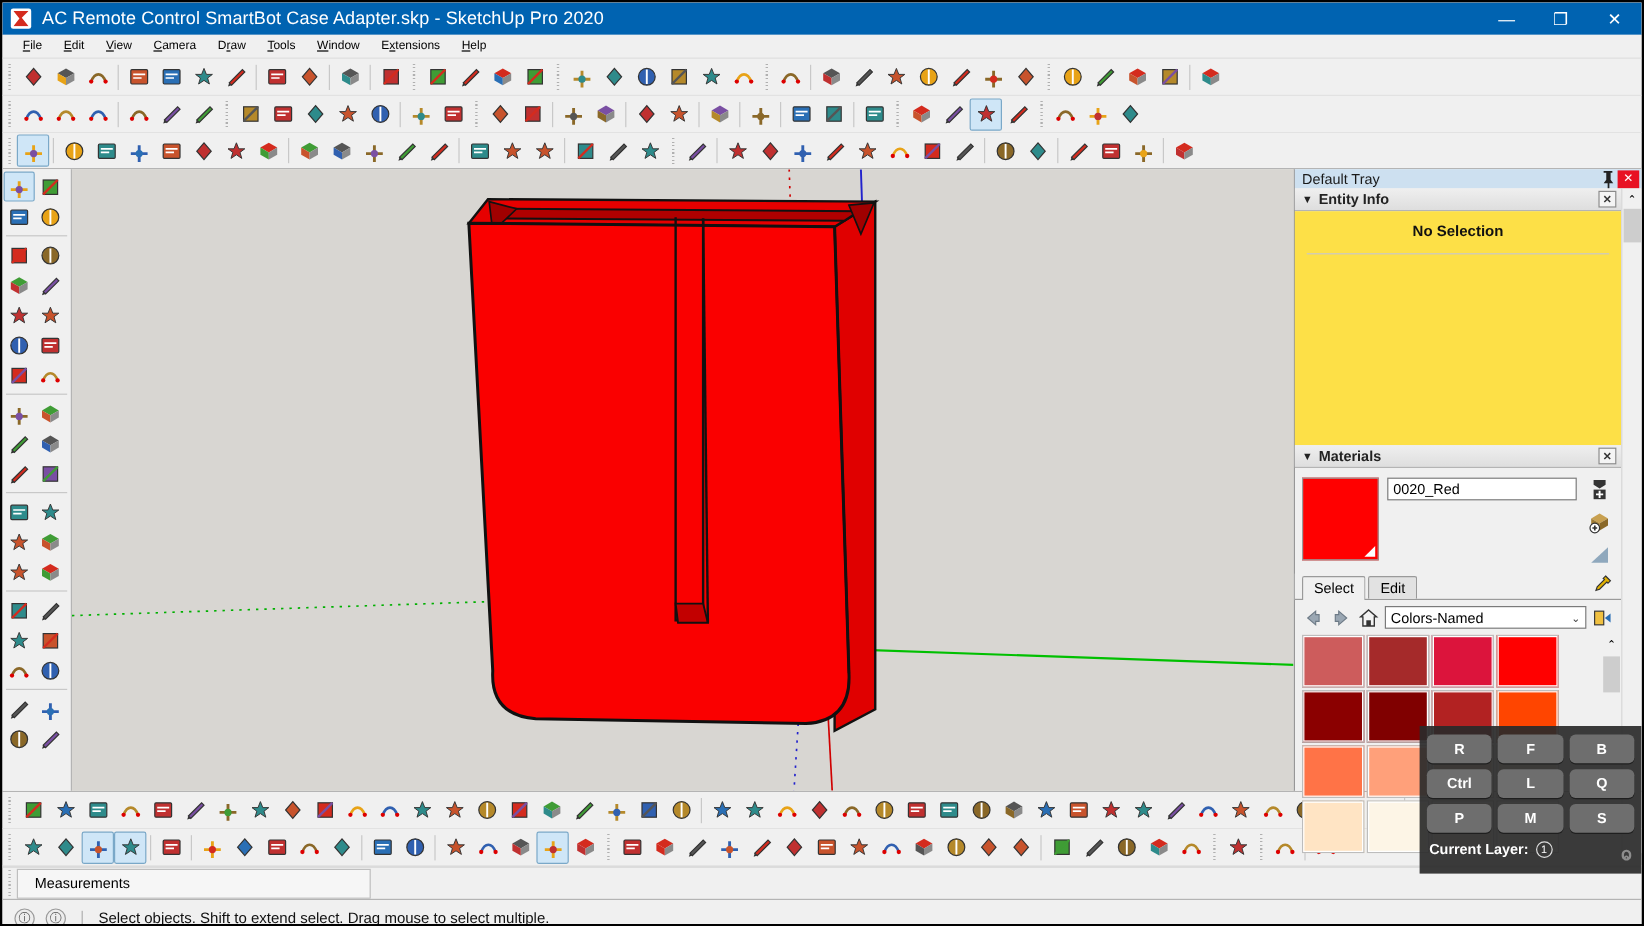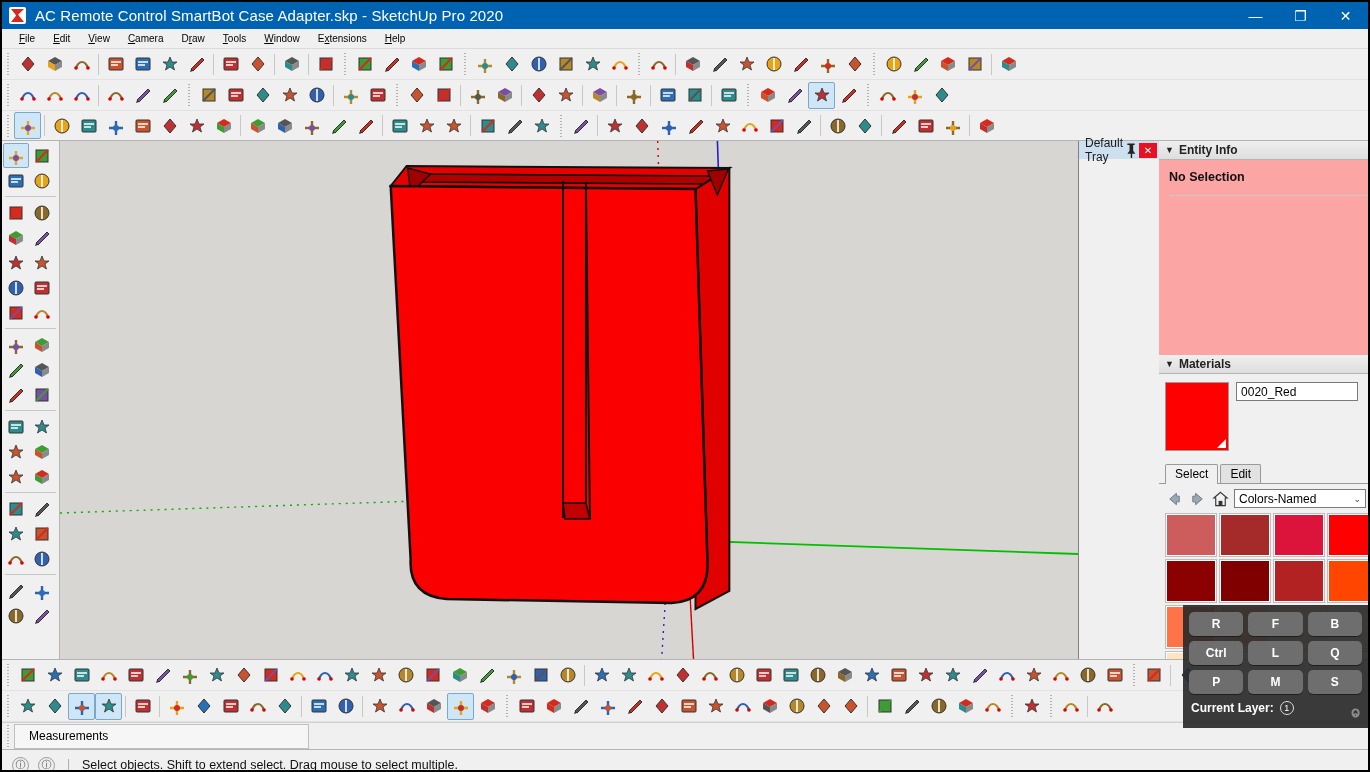--- a/index.html
+++ b/index.html
@@ -47,21 +47,21 @@
   .lefttb { width:58px; background:#f0f0f0; border-right:1px solid #b4b4b4;
             display:flex; flex-wrap:wrap; align-content:flex-start; padding:2px 1px; }
   .lefttb .tbtn { width:26px; height:25px; }
   .lhr { width:100%; height:1px; background:#c8c8c8; margin:3px 2px; }
 
   
   .viewport { flex:1; position:relative; background:#d8d6d2; overflow:hidden; }
 
   
   .tray { width:290px; background:#f0f0f0; border-left:1px solid #828282;
-          display:flex; flex-direction:row; }
+          display:flex; flex-direction:column; }
   .tray-title { height:18px; background:#cde0f0; display:flex; align-items:center;
                 padding-left:6px; font-size:12px; color:#1a1a1a; }
   .tray-title .sp { margin-left:auto; display:flex; align-items:center; }
   .pin { width:16px; height:16px; display:flex; align-items:center; justify-content:center;
          font-size:11px; }
   .trayclose { width:18px; height:15px; background:#e81123; color:#fff; display:flex;
                align-items:center; justify-content:center; font-size:10px; margin-right:2px;}
   .tray-body { flex:1; display:flex; }
   .tray-main { flex:1; display:flex; flex-direction:column; min-width:0; }
   .tray-scroll { width:17px; background:#f0f0f0; border-left:1px solid #d6d6d6;
@@ -71,21 +71,21 @@
 
   .panel-head { height:19px; background:linear-gradient(#efefef,#dedede);
                 border-bottom:1px solid #b4b4b4; display:flex; align-items:center;
                 padding-left:6px; font-size:12px; font-weight:bold; color:#222; }
   .panel-head .caret{ margin-right:5px; font-size:9px; }
   .ph-x { margin-left:auto; margin-right:4px; width:15px; height:14px; border:1px solid #8a8a8a;
           background:#f4f4f4; display:flex; align-items:center; justify-content:center;
           font-size:9px; color:#333; }
 
   
-  .entity { height:195px; background:#fca5a5; padding:10px 10px 0 10px; }
+  .entity { height:195px; background:#fde047; padding:10px 10px 0 10px;text-align:center; }
   .entity .nosel{ font-size:12.5px; font-weight:bold; color:#111; }
   .entity hr { border:none; border-top:1px solid #c9c9c9; margin-top:11px; }
 
   
   .mat-top { display:flex; padding:8px 6px 6px 6px; gap:7px; }
   .mat-swatch { width:64px; height:69px; background:#ff0000; border:1px solid #9a9a9a;
                 position:relative; flex:none; }
   .mat-swatch::after{ content:""; position:absolute; right:2px; bottom:2px; width:0;height:0;
                 border-left:9px solid transparent; border-bottom:9px solid #fff; }
   .mat-nameWrap{ flex:1; min-width:0;}

